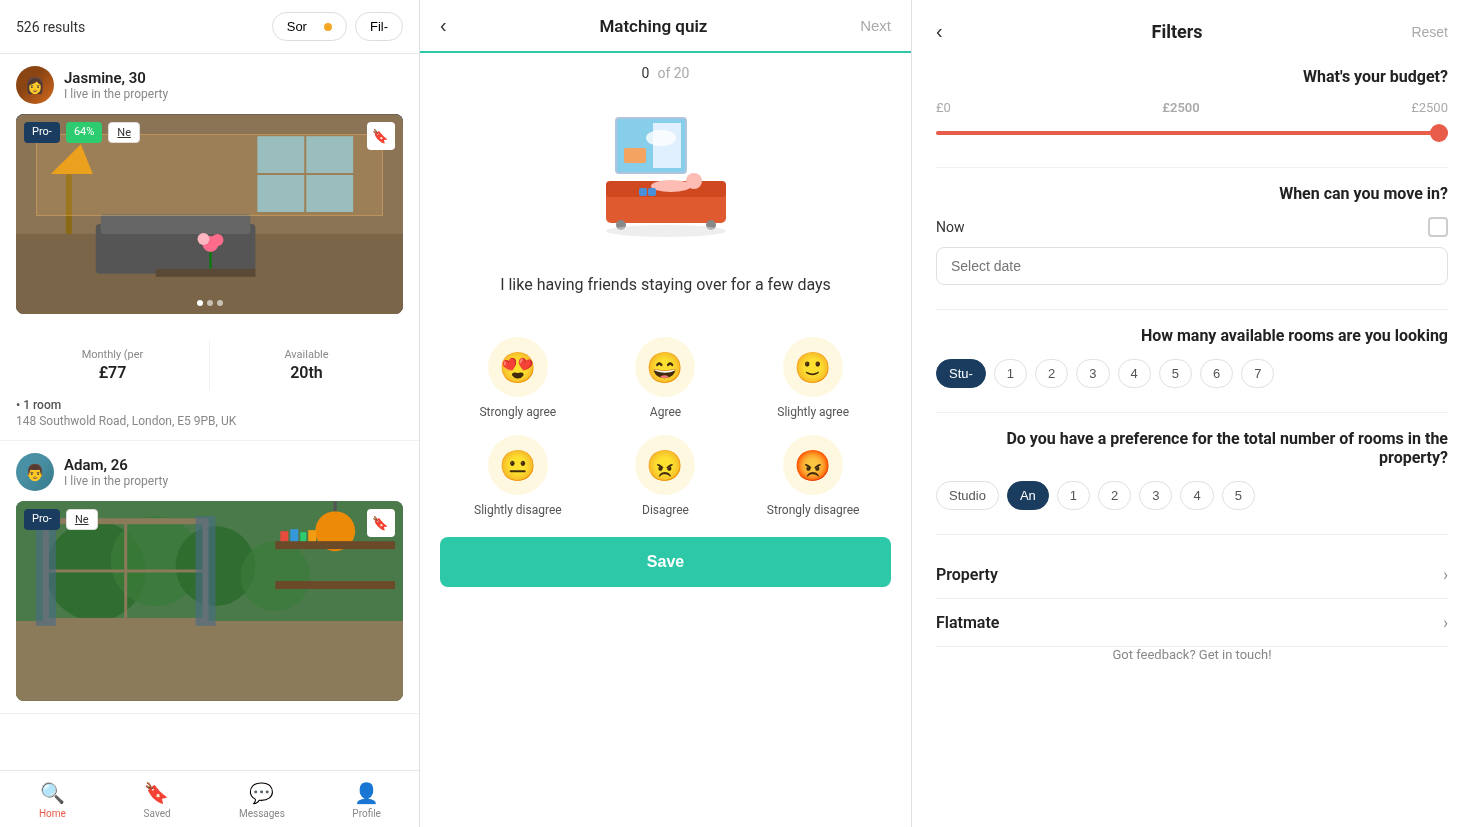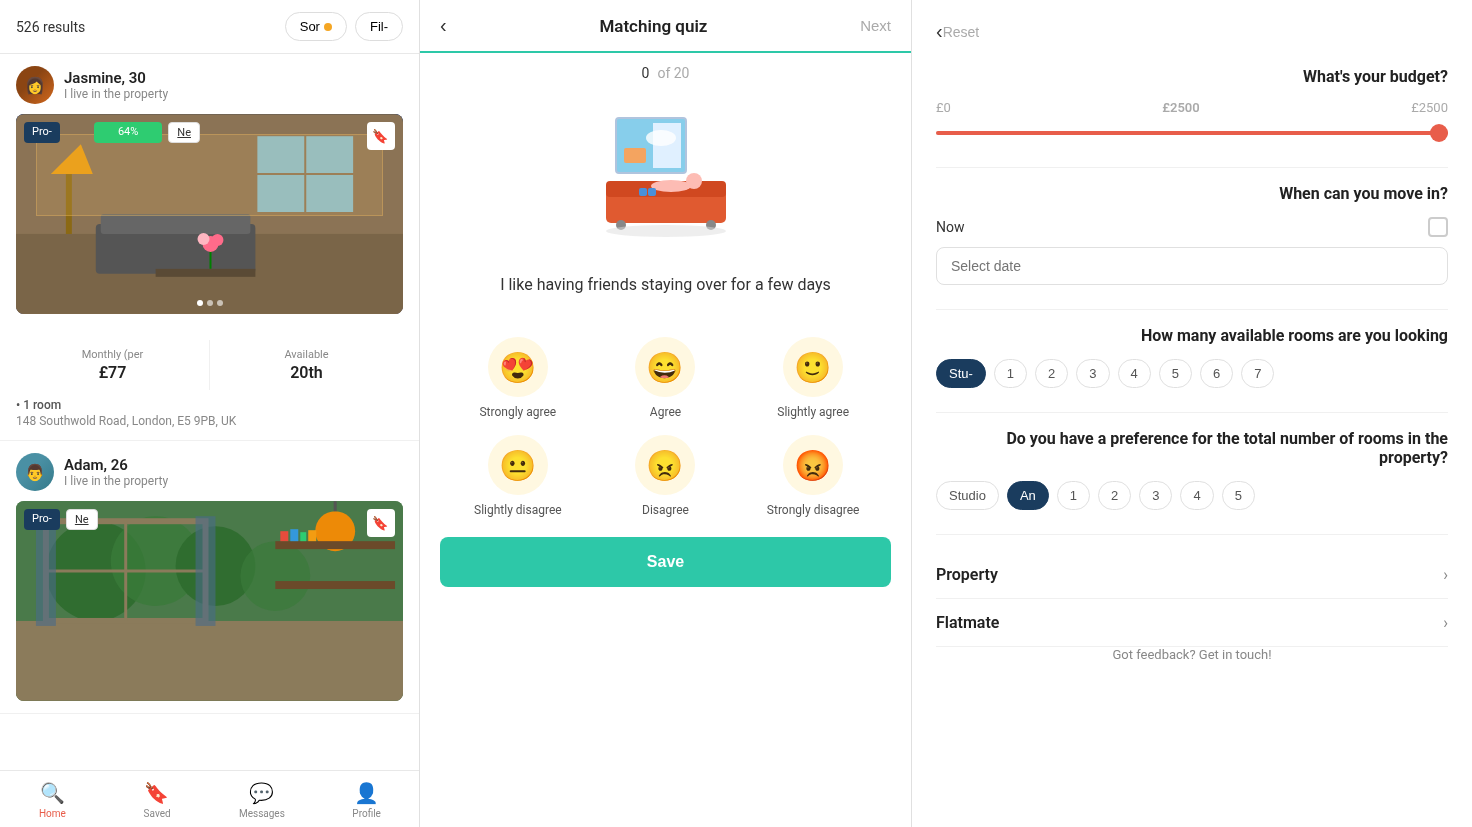--- a/index.html
+++ b/index.html
@@ -39,21 +39,21 @@
 
     .sort-btn, .filter-btn {
       padding: 6px 14px;
       border: 1px solid #ddd;
       border-radius: 20px;
       background: #fff;
       font-size: 13px;
       cursor: pointer;
       display: flex;
       align-items: center;
-      gap: 4px;
+      gap: 17px;
     }
 
     .sort-dot {
       width: 8px;
       height: 8px;
       background: #f5a623;
       border-radius: 50%;
     }
 
     .listing-card {
@@ -128,23 +128,22 @@
       color: white;
       font-size: 11px;
       padding: 3px 8px;
       border-radius: 4px;
     }
 
     .badge-percent {
       background: #2ecc71;
       color: white;
       font-size: 11px;
-      padding: 3px 24px;
+      padding: 3px 8px;
       border-radius: 4px;
-      margin-left: 28px;
     }
 
     .badge-ne {
       background: white;
       color: #333;
       font-size: 11px;
       padding: 3px 8px;
       border-radius: 4px;
       border: 1px solid #ddd;
       text-decoration: underline;
@@ -825,20 +824,21 @@
       <span class="answer-label">Strongly disagree</span>
     </div>
   </div>
 
   <button class="save-btn">Save</button>
 </div>
 
 <div class="right-panel">
   <div class="right-header">
     <button class="right-back-btn">‹</button>
+    <span class="right-title">Filters</span>
     <button class="reset-btn">Reset</button>
   </div>
 
   <div class="filter-section">
     <div class="filter-section-title">What's your budget?</div>
     <div class="budget-range">
       <span class="budget-label">£0</span>
       <span class="budget-value">£2500</span>
       <span class="budget-label">£2500</span>
     </div>

